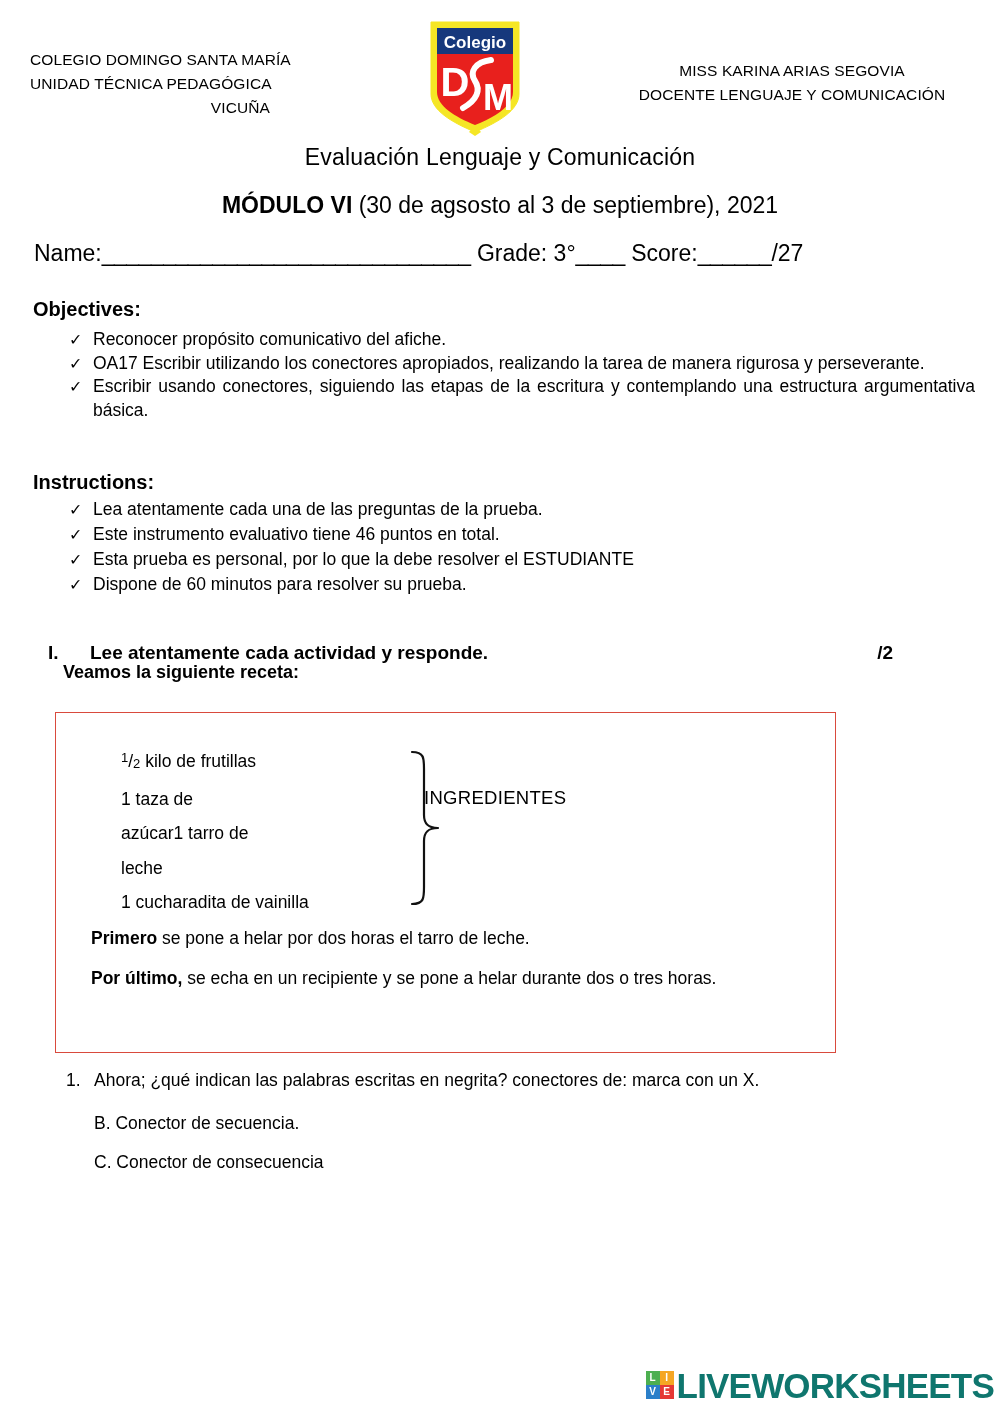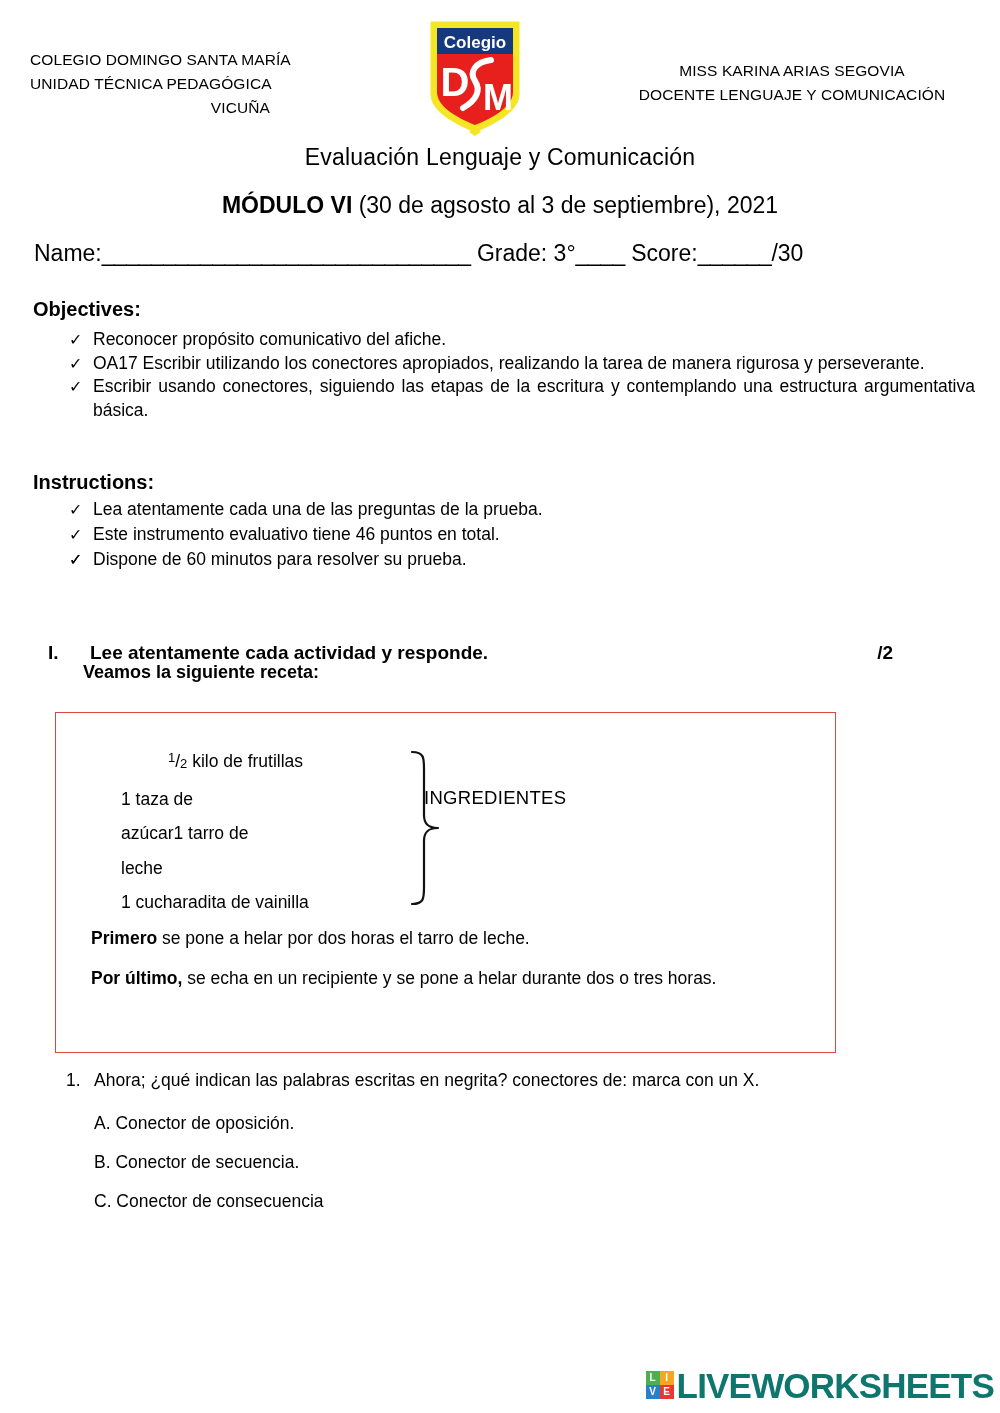--- a/index.html
+++ b/index.html
@@ -141,21 +141,20 @@
   }
   .activity-num { width: 42px; flex: 0 0 42px; }
   .activity-text { flex: 1 1 auto; }
   .activity-pts { flex: 0 0 auto; }
 
   .sub-head {
     position: absolute;
     top: 662px; left: 63px;
     font-size: 18px;
     font-weight: bold;
-    margin-left: 20px;
   }
 
   
   .recipe-box {
     position: absolute;
     top: 712px;
     left: 55px;
     width: 781px;
     height: 341px;
     border: 1.5px solid #d94a3d;
@@ -167,21 +166,21 @@
     height: 180px;
   }
   .ing-list {
     position: absolute;
     top: 14px;
     left: 65px;
     width: 250px;
     font-size: 17.5px;
     line-height: 34.5px;
   }
-  .ing-list .frac { font-size: 17.5px; margin-left: 47px; }
+  .ing-list .frac { font-size: 17.5px; }
   .ing-list .frac sup { font-size: 13px; vertical-align: 5px; }
   .ing-list .frac sub { font-size: 13px; vertical-align: -1px; }
   .brace {
     position: absolute;
     top: 22px;
     left: 348px;
     width: 50px;
     height: 158px;
   }
   .ing-label {
@@ -292,21 +291,21 @@
 </div>
 
 <div class="title-main">Evaluación  Lenguaje y Comunicación</div>
 <div class="title-sub">
   <b>MÓDULO VI</b><span> (30 de agsosto al 3 de septiembre), 2021</span>
 </div>
 
 <div class="name-row">
   <span>Name:</span><span class="blank">______________________________</span>
   <span>Grade: 3°</span><span class="blank">____</span>
-  <span>Score:</span><span class="blank">______</span><span>/30</span>
+  <span>Score:</span><span class="blank">______</span><span>/27</span>
 </div>
 
 <div class="sec-head" id="objectives-head">Objectives:</div>
 <ul class="checklist" id="objectives-list">
   <li>
     <span class="tick">✓</span>
     <span>Reconocer propósito comunicativo del afiche.</span>
   </li>
   <li>
     <span class="tick">✓</span>
@@ -323,20 +322,21 @@
   <li>
     <span class="tick">✓</span>
     <span>Lea atentamente cada una de las preguntas de la prueba.</span>
   </li>
   <li>
     <span class="tick">✓</span>
     <span>Este instrumento evaluativo tiene 46 puntos en total.</span>
   </li>
   <li>
     <span class="tick">✓</span>
+    <span>Esta prueba es personal, por lo que la debe resolver el ESTUDIANTE</span>
   </li>
   <li>
     <span class="tick">✓</span>
     <span>Dispone de 60 minutos para resolver su prueba.</span>
   </li>
 </ul>
 
 <div class="activity-row">
   <span class="activity-num">I.</span>
   <span class="activity-text">Lee atentamente cada actividad y responde.</span>
@@ -373,21 +373,20 @@
       <b>Por último,</b><span> se echa en un recipiente y se pone a helar durante dos o tres horas.</span>
     </p>
   </div>
 </div>
 
 <div class="question">
   <span class="qnum">1.</span>
   <span>Ahora; ¿qué indican las palabras escritas en negrita? conectores de: marca con un X.</span>
 </div>
 <div class="options">
-  <div class="opt">A. Conector de oposición.</div>
   <div class="opt">B. Conector de secuencia.</div>
   <div class="opt">C. Conector de consecuencia</div>
 </div>
 
 <div class="lw-footer">
   <div class="lw-grid">
     <div class="lw-cell" style="background: rgb(76, 175, 80);">L</div>
     <div class="lw-cell" style="background: rgb(245, 166, 35);">I</div>
     <div class="lw-cell" style="background: rgb(42, 127, 201);">V</div>
     <div class="lw-cell" style="background: rgb(229, 57, 53);">E</div>

